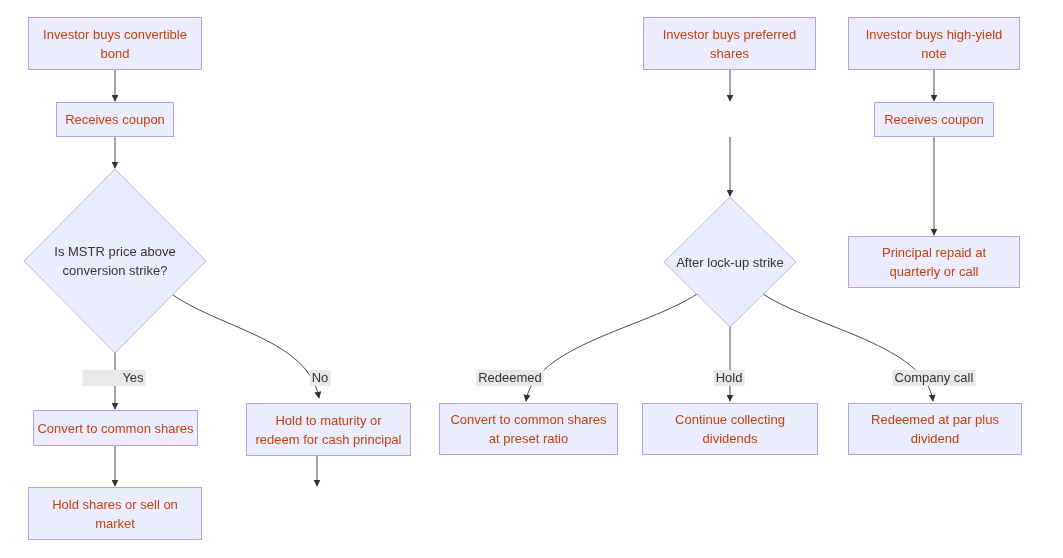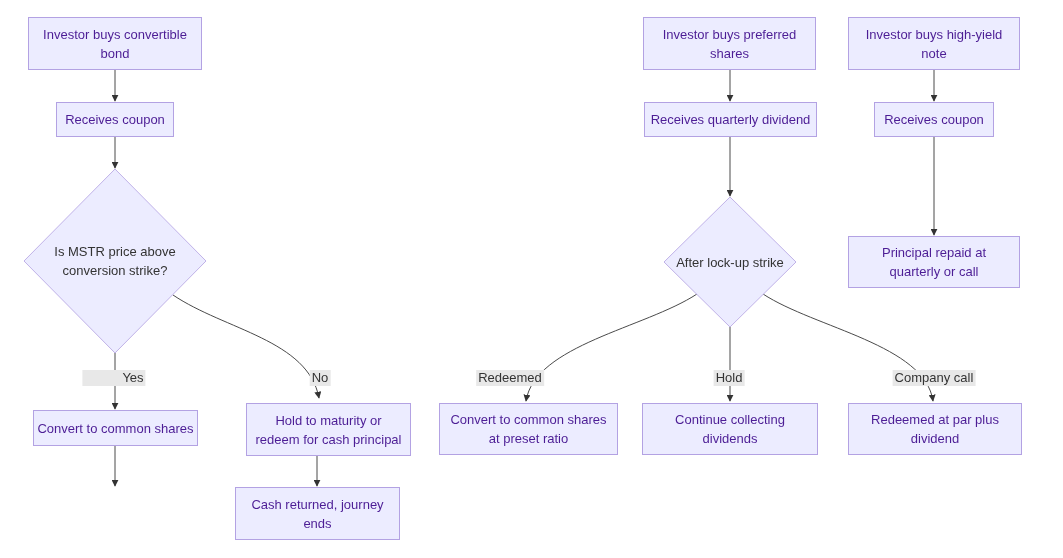--- a/index.html
+++ b/index.html
@@ -24,21 +24,21 @@
   }
   .node {
     position: absolute;
     box-sizing: border-box;
     background: #ECECFF;
     border: 1px solid #b3a2e3;
     display: flex;
     align-items: center;
     justify-content: center;
     text-align: center;
-    color: #4c1d95;
+    color: #c2410c;
     font-size: 13px;
     line-height: 19px;
   }
   .node .label, .diamond-label .label {
     white-space: pre-line;
   }
   .diamond-label {
     position: absolute;
     display: flex;
     align-items: center;
@@ -99,35 +99,32 @@
   <div class="node" style="left:56px; top:102px; width:118px; height:35px;">
     <span class="label">Receives coupon</span>
   </div>
   <div class="diamond-label" style="left:30px; top:242px; width:170px;">
     <span class="label">Is MSTR price above
 conversion strike?</span>
   </div>
   <div class="node" style="left:33px; top:410px; width:165px; height:36px;">
     <span class="label">Convert to common shares</span>
   </div>
+  <div class="node" style="left:28px; top:487px; width:174px; height:53px;">
+    <span class="label">Hold shares or sell on
+market</span>
+  </div>
   <div class="node" style="left:235px; top:403px; width:165px; height:53px;margin-left:11px;">
     <span class="label">Hold to maturity or
 redeem for cash principal</span>
-  </div>
-  <div class="node" style="left:235px; top:487px; width:165px; height:53px;">
-    <span class="label">Cash returned, journey
-ends</span>
   </div>
 
   <div class="node" style="left:643px; top:17px; width:173px; height:53px;">
     <span class="label">Investor buys preferred
 shares</span>
-  </div>
-  <div class="node" style="left:644px; top:102px; width:173px; height:35px;">
-    <span class="label">Receives quarterly dividend</span>
   </div>
   <div class="diamond-label" style="left:655px; top:253px; width:150px;">
     <span class="label">After lock-up strike</span>
   </div>
   <div class="node" style="left:439px; top:403px; width:179px; height:52px;">
     <span class="label">Convert to common shares
 at preset ratio</span>
   </div>
   <div class="node" style="left:642px; top:403px; width:176px; height:52px;">
     <span class="label">Continue collecting

